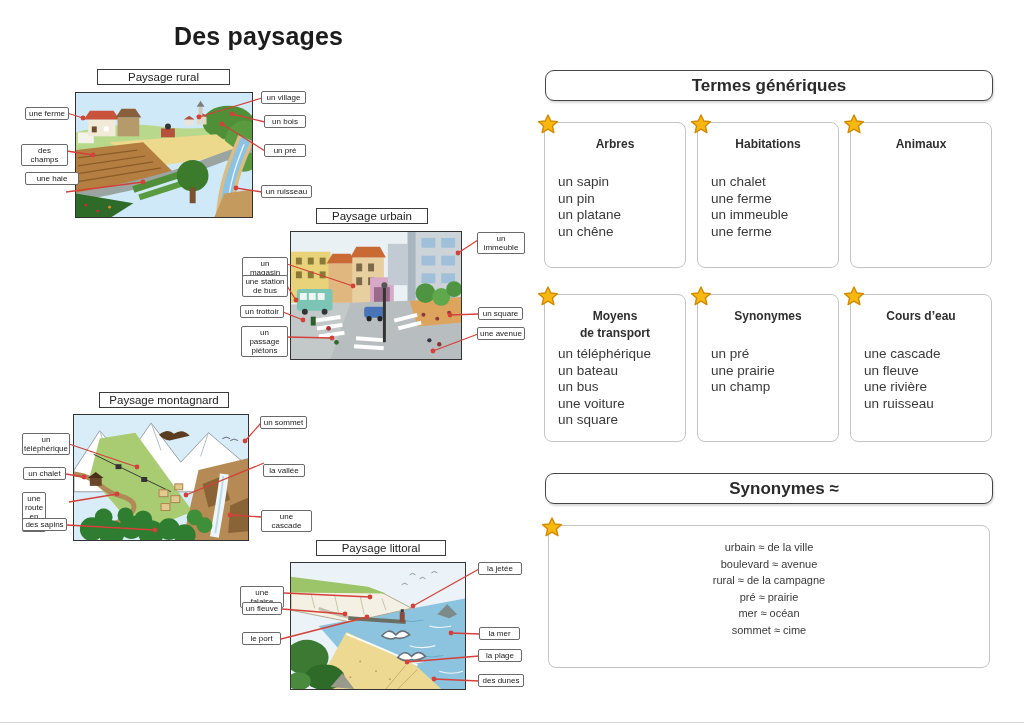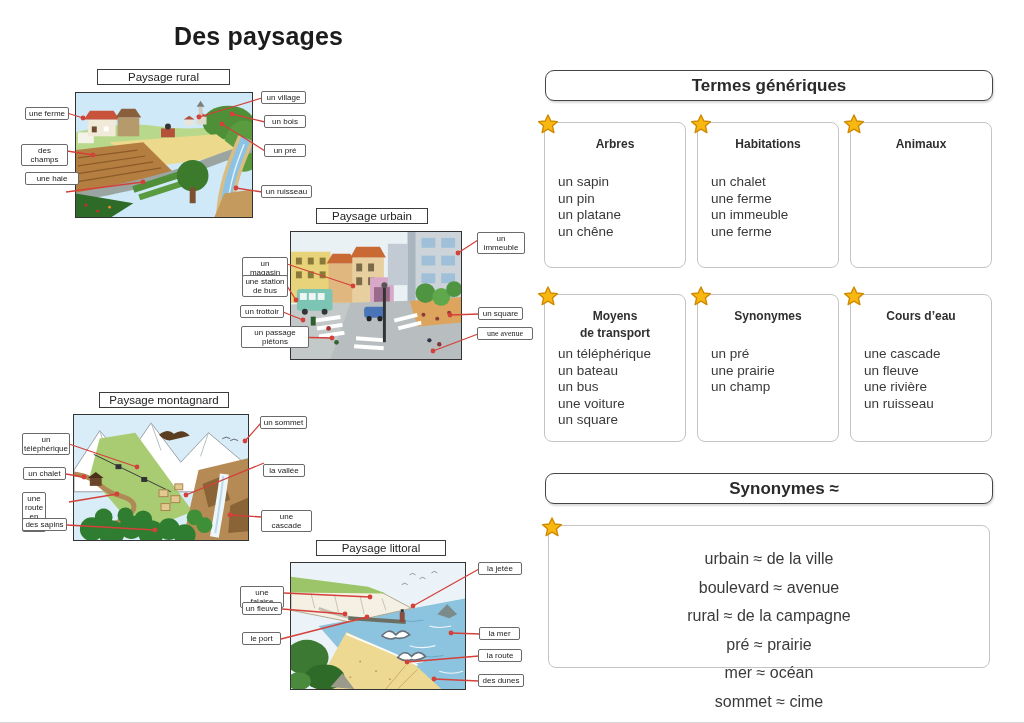--- a/index.html
+++ b/index.html
@@ -44,21 +44,21 @@
     color:#2f2f2f;line-height:17px;white-space:pre-line;
   }
   .card-items{padding:0 0 0 13px;}
   .card-item{font-size:13.5px;line-height:16.5px;color:#3a3a3a;}
   .star{position:absolute;width:20px;height:20px;left:-7px;top:-9px;z-index:12;}
   .syn-body{
     position:absolute;left:548px;top:525px;width:442px;height:143px;box-sizing:border-box;
     background:#fff;border:1px solid #c4c4c4;border-radius:8px;z-index:8;
     display:flex;flex-direction:column;align-items:center;padding-top:13px;
   }
-  .syn-line{font-size:16px;line-height:16.5px;color:#3a3a3a;text-align:left;margin-top:12px;}
+  .syn-line{font-size:11px;line-height:16.5px;color:#3a3a3a;text-align:left;}
   .bottom-rule{position:absolute;left:0;bottom:0;width:1024px;height:1px;background:#d8d8d8;}
 </style>
 </head>
 <body>
 
 <div class="page-title">Des paysages</div>
 
 <div class="fig-title" style="left:97px;top:69px;width:133px;height:16px;">Paysage rural</div>
 <div class="fig-img" style="left:75px;top:92px;width:178px;height:126px;">
   <svg viewBox="0 0 178 126" preserveAspectRatio="none">
@@ -186,24 +186,24 @@
     <rect x="93" y="56" width="3" height="56" fill="#333"></rect>
       <circle cx="94.5" cy="54" r="3" fill="#555"></circle>
     <circle cx="38" cy="98" r="2.4" fill="#a33"></circle>
       <circle cx="46" cy="112" r="2.4" fill="#363"></circle>
     <rect x="20" y="86" width="5" height="9" fill="#2e5e2e"></rect>
   </svg>
 </div>
 <div class="lbl" style="left:242px;top:257px;width:46px;">un magasin</div>
 <div class="lbl" style="left:242px;top:275px;width:46px;">une station de bus</div>
 <div class="lbl" style="left:240px;top:305px;width:44px;">un trottoir</div>
-<div class="lbl" style="left:241px;top:326px;width:68px;">un passage piétons</div>
+<div class="lbl" style="left:241px;top:326px;width:47px;">un passage piétons</div>
 <div class="lbl" style="left:477px;top:232px;width:48px;">un immeuble</div>
 <div class="lbl" style="left:478px;top:307px;width:45px;">un square</div>
-<div class="lbl" style="left:477px;top:327px;width:56px;font-family:Liberation Serif, serif;">une avenue</div>
+<div class="lbl" style="left:477px;top:327px;width:48px;">une avenue</div>
 
 <div class="fig-title" style="left:99px;top:392px;width:130px;height:16px;">Paysage montagnard</div>
 <div class="fig-img" style="left:73px;top:414px;width:176px;height:127px;">
   <svg viewBox="0 0 176 127" preserveAspectRatio="none">
     <rect width="176" height="127" fill="#d9edf8"></rect>
     <polygon points="0,56 26,16 52,46 78,8 108,48 136,18 176,52 176,78 0,78" fill="#ffffff" stroke="#98a0a6" stroke-width="1"></polygon>
     <g stroke="#b6bdc2" stroke-width="1" fill="none">
         <path d="M26,16 L34,40"></path>
         <path d="M78,8 L88,36"></path>
         <path d="M136,18 L128,42"></path>
@@ -302,21 +302,21 @@
     <g stroke="#8a97a3" stroke-width="1" fill="none">
         <path d="M120,12 q3,-3 6,0 M130,16 q3,-3 6,0 M142,10 q3,-3 6,0 M112,22 q3,-3 6,0"></path>
       </g>
   </svg>
 </div>
 <div class="lbl" style="left:240px;top:586px;width:44px;">une falaise</div>
 <div class="lbl" style="left:242px;top:602px;width:40px;">un fleuve</div>
 <div class="lbl" style="left:242px;top:632px;width:39px;">le port</div>
 <div class="lbl" style="left:478px;top:562px;width:44px;">la jetée</div>
 <div class="lbl" style="left:479px;top:627px;width:41px;">la mer</div>
-<div class="lbl" style="left:478px;top:649px;width:44px;">la route</div>
+<div class="lbl" style="left:478px;top:649px;width:44px;">la plage</div>
 <div class="lbl" style="left:478px;top:674px;width:46px;">des dunes</div>
 
 <svg id="connectors" width="1024" height="723">
   <g stroke="#d4403a" stroke-width="1.3">
     <line x1="67" y1="113" x2="83" y2="118"></line>
       <line x1="67" y1="151" x2="93" y2="155"></line>
       <line x1="66" y1="192" x2="143" y2="182"></line>
     <line x1="262" y1="98" x2="199" y2="117"></line>
       <line x1="265" y1="122" x2="232" y2="114"></line>
       <line x1="265" y1="151" x2="222" y2="124"></line>

